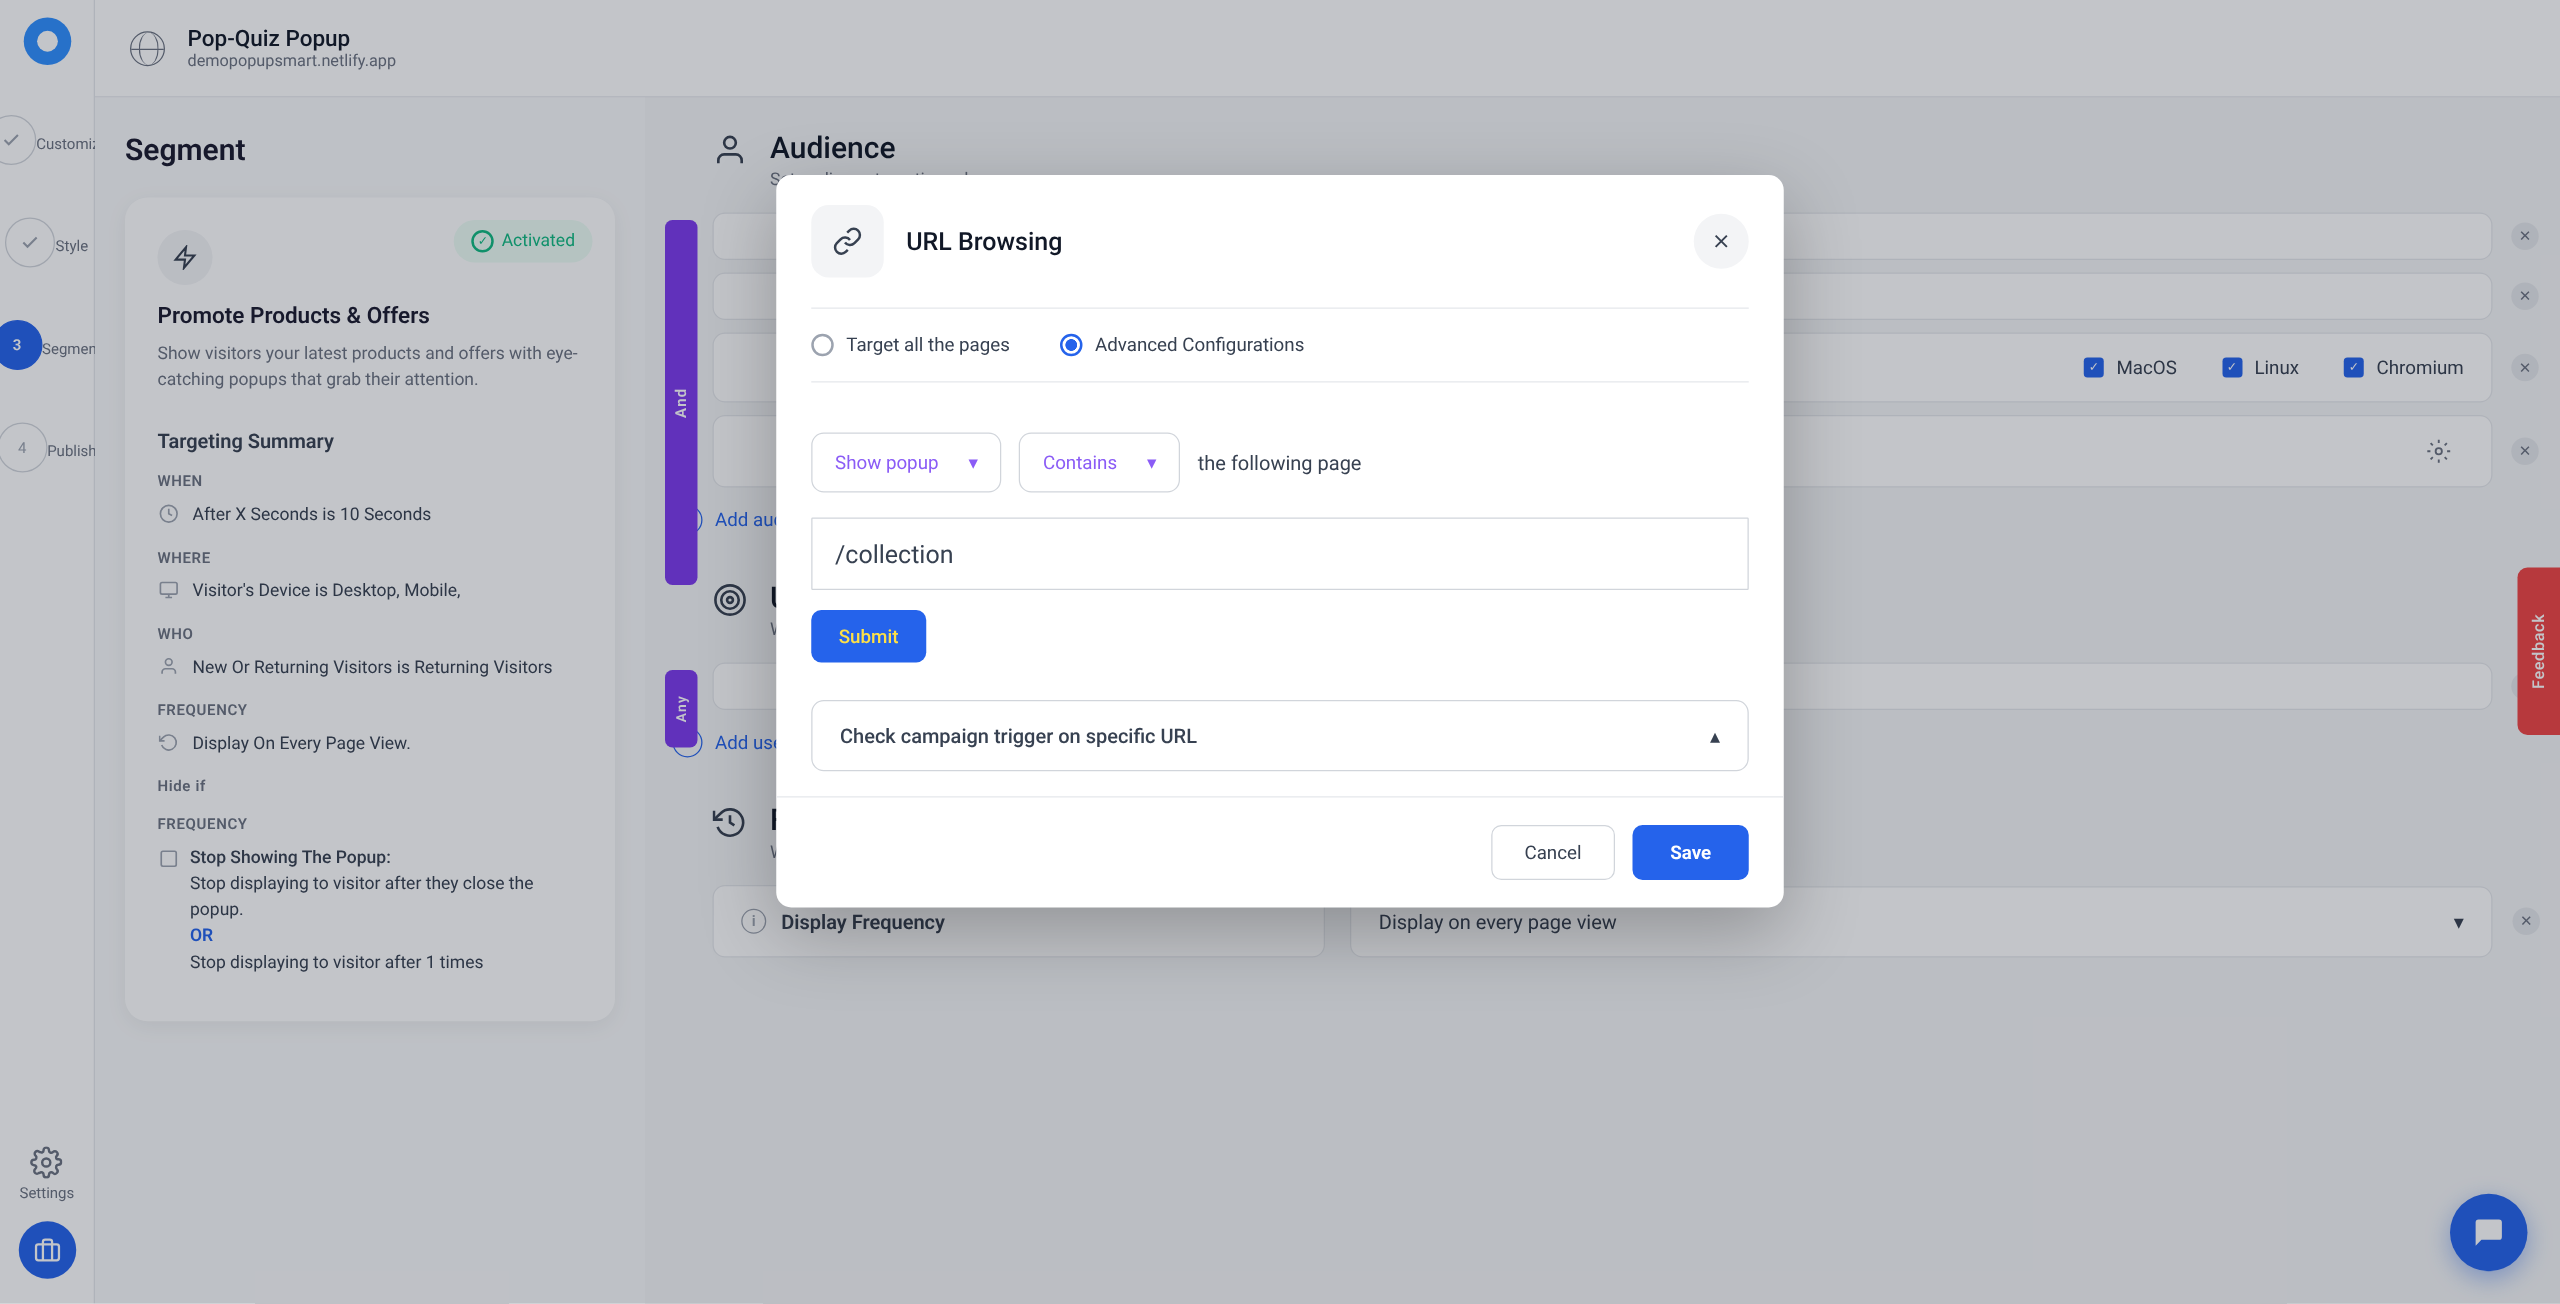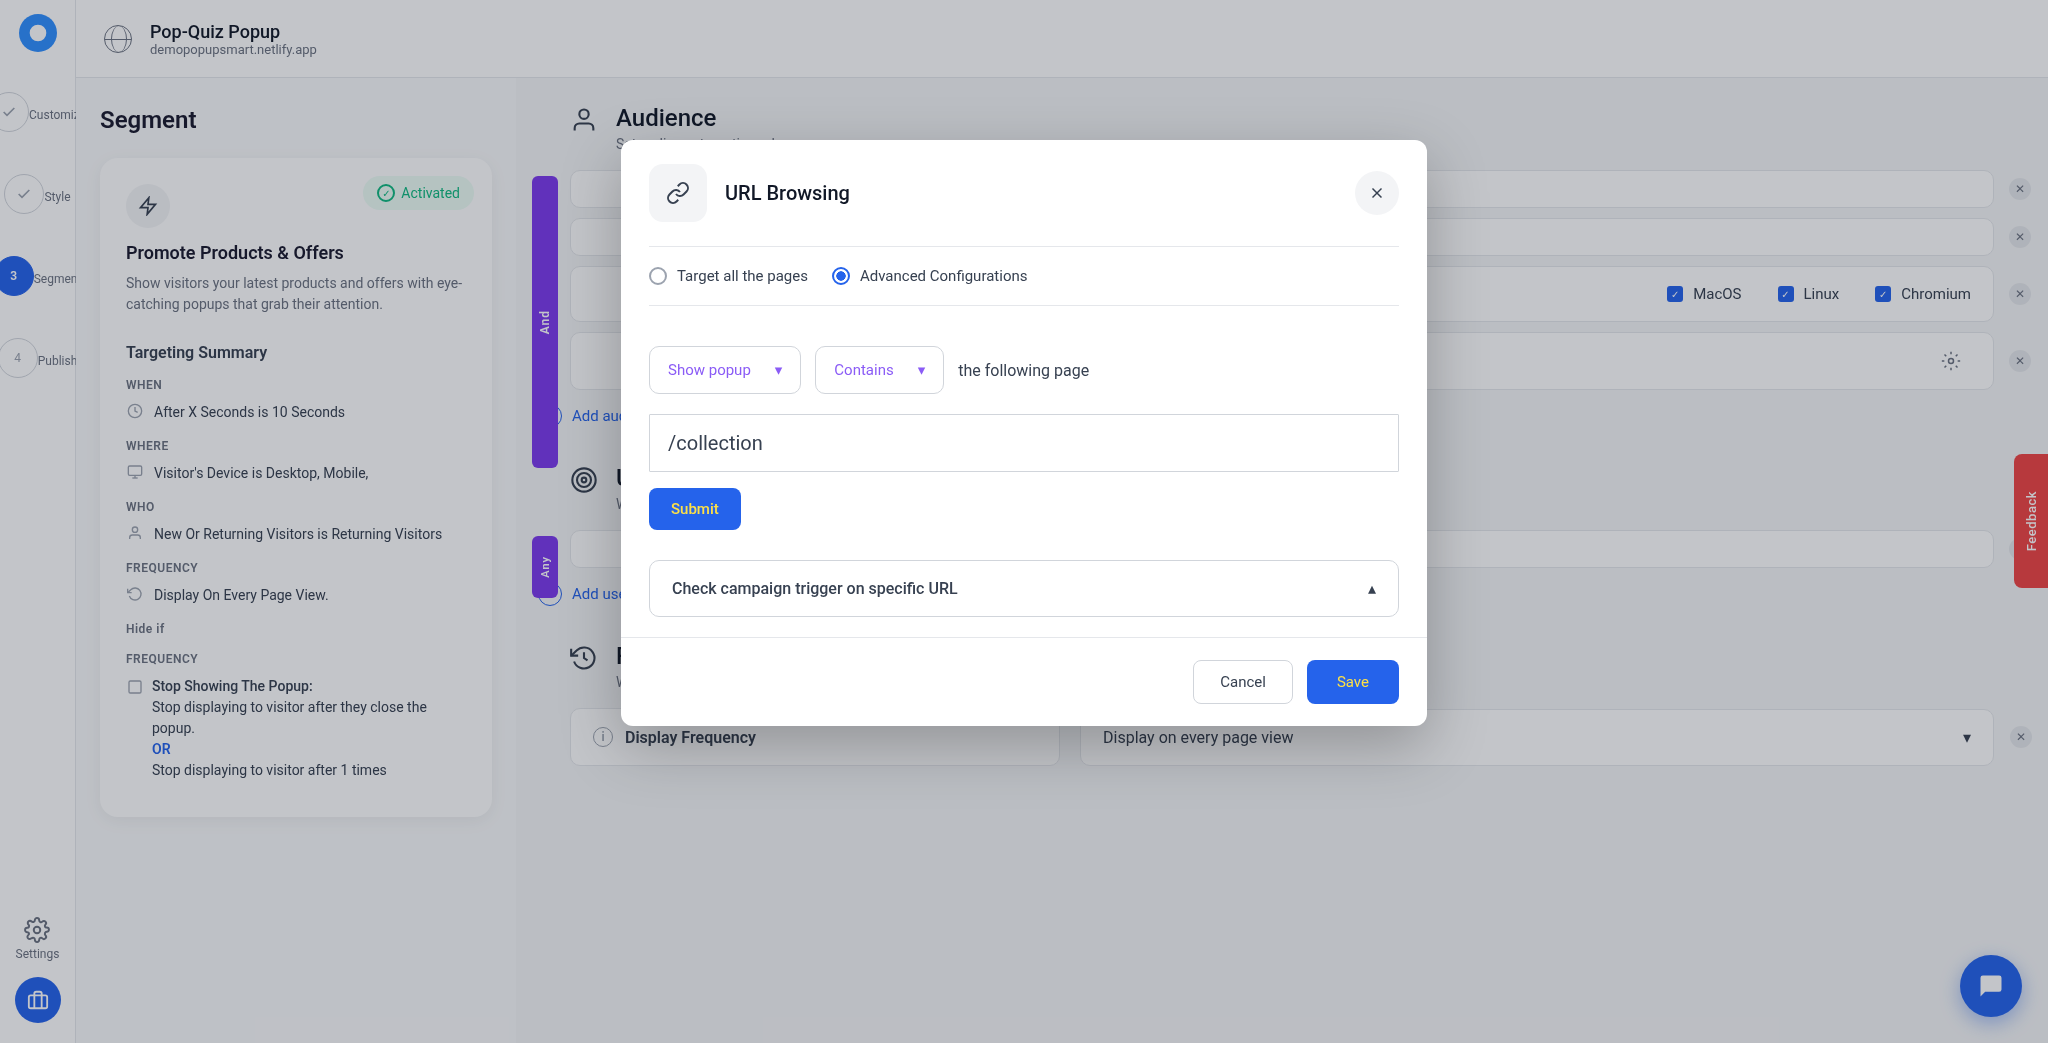--- a/index.html
+++ b/index.html
@@ -62,34 +62,34 @@
 .info-ico { width:20px; height:20px; border:1.5px solid #9ca3af; border-radius:50%; display:inline-flex; align-items:center; justify-content:center; font-size:12px; color:#9ca3af; }
 
 
 .overlay { position:absolute; inset:0; background:rgba(17,24,39,0.25); display:flex; align-items:flex-start; justify-content:center; padding-top:140px; }
 .modal { width:806px; background:#fff; border-radius:12px; box-shadow:0 20px 60px rgba(0,0,0,0.25); overflow:hidden; }
 .modal-head { display:flex; align-items:center; padding:24px 28px; gap:18px; }
 .modal-icon { width:58px; height:58px; border-radius:14px; background:#f3f4f6; display:flex; align-items:center; justify-content:center; font-size:22px; }
 .modal-title { font-size:20px; font-weight:500; color:#111827; }
 .modal-close { margin-left:auto; width:44px; height:44px; border-radius:50%; background:#f3f4f6; display:flex; align-items:center; justify-content:center; cursor:pointer; }
 .modal-body { padding: 0 28px; }
-.radio-row { display:flex; gap:24px; padding:20px 0; border-bottom:1px solid #e5e7eb; border-top:1px solid #e5e7eb; margin-bottom:40px; }
+.radio-row { display:flex; gap:40px; padding:20px 0; border-bottom:1px solid #e5e7eb; border-top:1px solid #e5e7eb; margin-bottom:40px; }
 .radio { display:flex; align-items:center; gap:10px; font-size:15px; color:#374151; }
 .radio .dot { width:18px; height:18px; border-radius:50%; border:2px solid #9ca3af; }
 .radio .dot.on { border-color:#2563eb; background:radial-gradient(#2563eb 0 45%, #fff 50% 100%); }
 .rule-builder { display:flex; align-items:center; gap:14px; margin-bottom:20px; }
 .sel { border:1px solid #d1d5db; border-radius:10px; padding:14px 18px; display:flex; align-items:center; gap:14px; font-size:15px; color:#8b5cf6; cursor:pointer; }
 .sel .chev { margin-left:10px; }
 .following { font-size:16px; color:#374151; }
 .url-input { width:100%; border:1px solid #d1d5db; border-radius:1px; padding:16px 18px; font-size:20px; color:#374151; margin-bottom:16px; }
 .submit-btn { background:#2563eb; color:#fde047; border:none; border-radius:8px; padding:12px 22px; font-size:15px; font-weight:500; cursor:pointer; margin-bottom:30px; }
 .accordion { border:1px solid #d1d5db; border-radius:10px; padding:18px 22px; display:flex; align-items:center; justify-content:space-between; font-size:16px; font-weight:500; color:#374151; margin-bottom:20px; cursor:pointer; }
 .modal-footer { display:flex; justify-content:flex-end; gap:14px; padding:22px 28px; border-top:1px solid #e5e7eb; }
 .btn-cancel { background:#fff; border:1px solid #d1d5db; border-radius:8px; padding:12px 26px; font-size:15px; cursor:pointer; color:#374151; }
-.btn-save { background:#2563eb; color:#fde047; border:none; border-radius:8px; padding:12px 30px; font-size:15px; font-weight:400; cursor:pointer; }
+.btn-save { background:#2563eb; color:#ffffff; border:none; border-radius:8px; padding:12px 30px; font-size:15px; font-weight:700; cursor:pointer; }
 
 
 .feedback-tab { position:absolute; right:0; top:454px; width:34px; height:134px; background:#ef4444; border-radius:8px 0 0 8px; display:flex; flex-direction:column; align-items:center; justify-content:center; color:#fff; }
 .feedback-tab span.txt { writing-mode:vertical-rl; transform:rotate(180deg); font-size:13px; font-weight:500; letter-spacing:0.5px; }
 .chat-bubble { position:absolute; right:26px; bottom:26px; width:62px; height:62px; border-radius:50%; background:#2563eb; display:flex; align-items:center; justify-content:center; color:#fff; box-shadow:0 6px 20px rgba(37,99,235,0.4); }
 
 svg { display:block; }
 .gear-cog { width:26px; height:26px; color:#6b7280; }
 .rule-gear { margin-left:auto; margin-right:10px; color:#6b7280; cursor:pointer; }
 </style>

